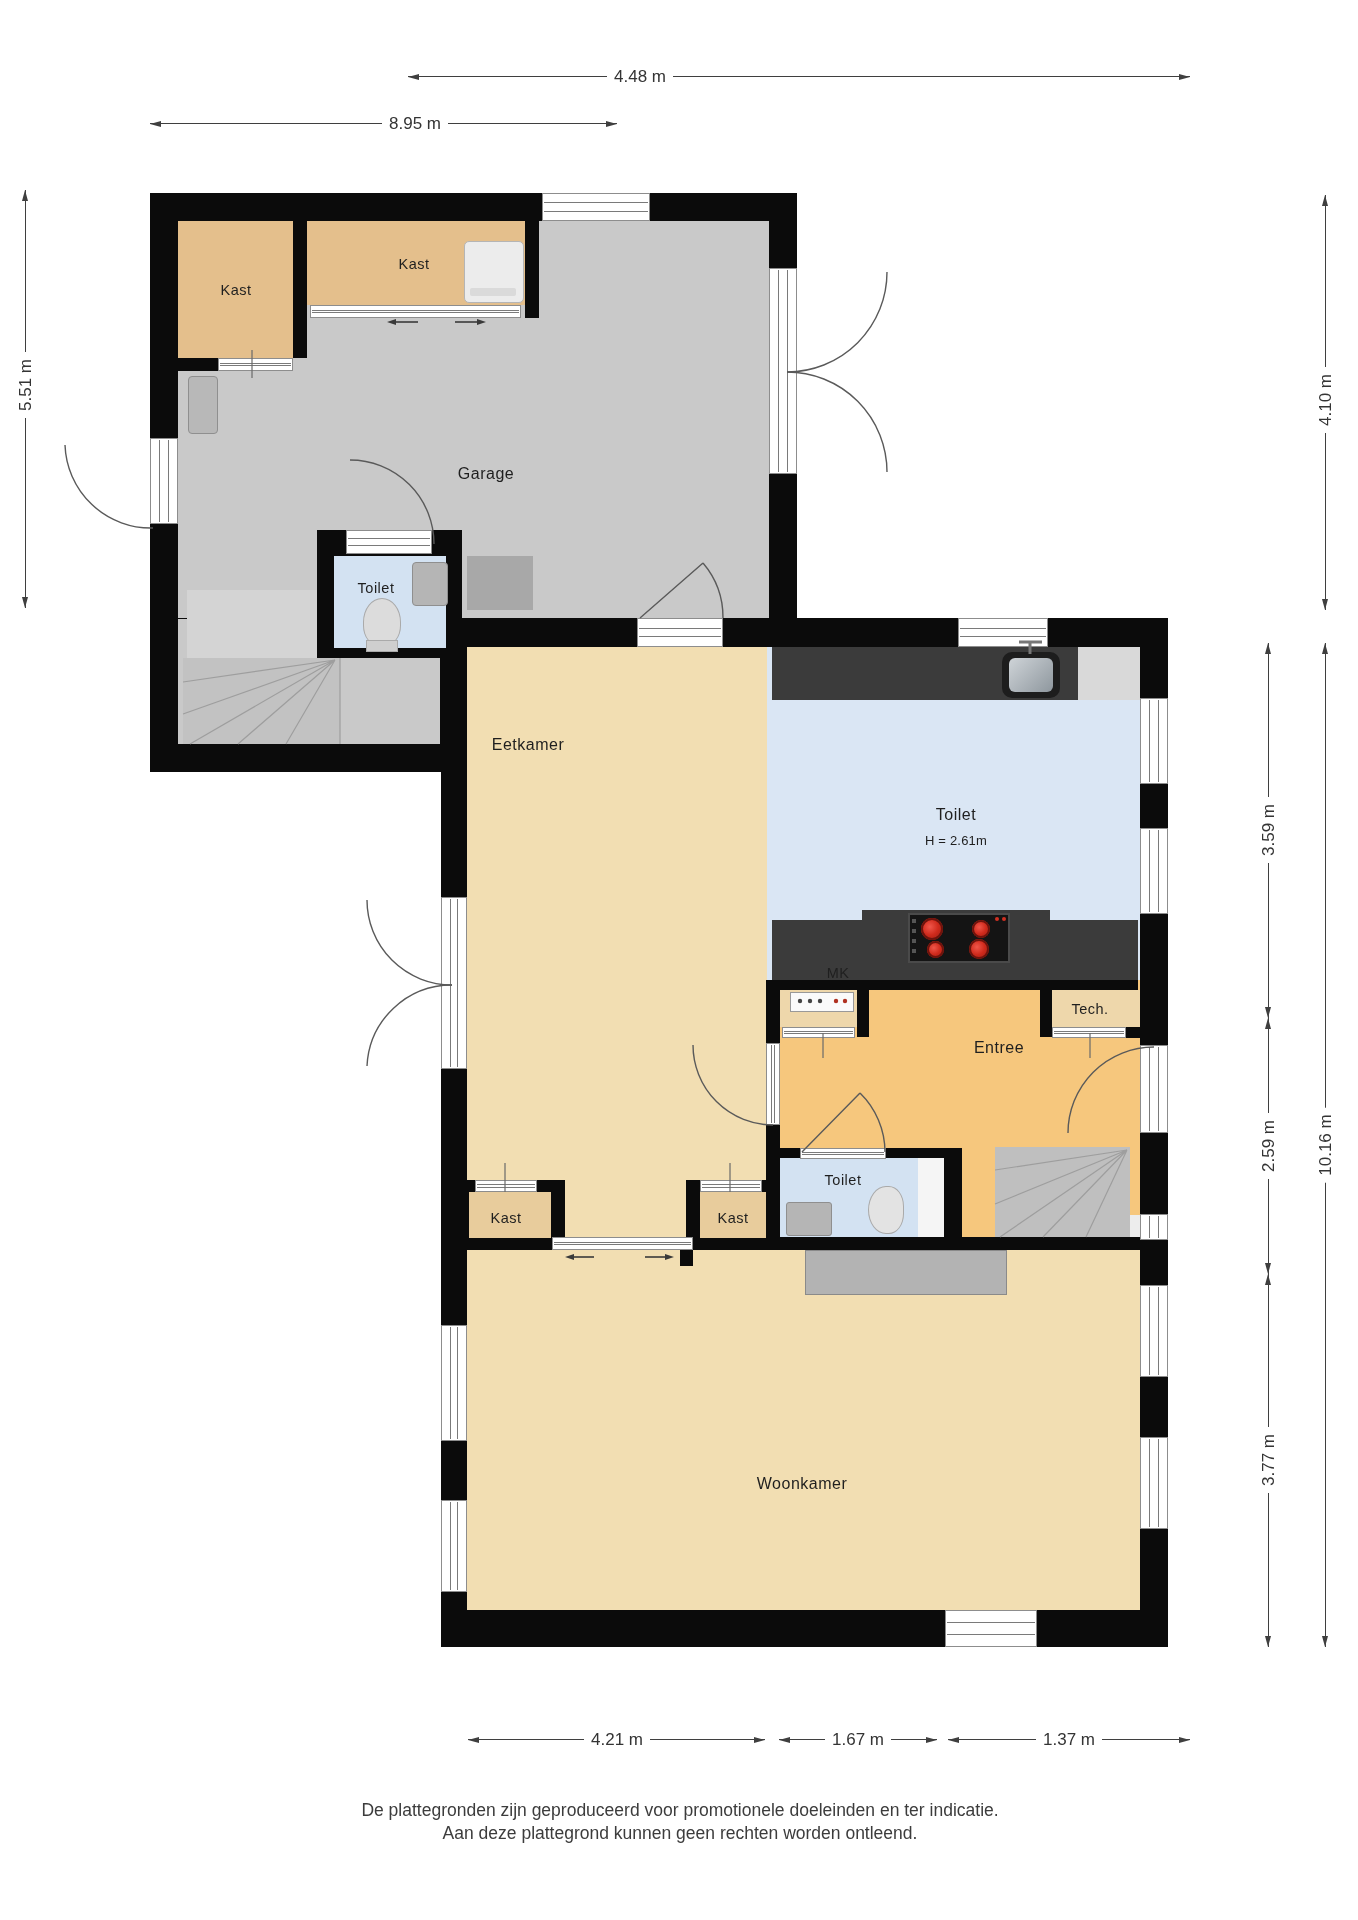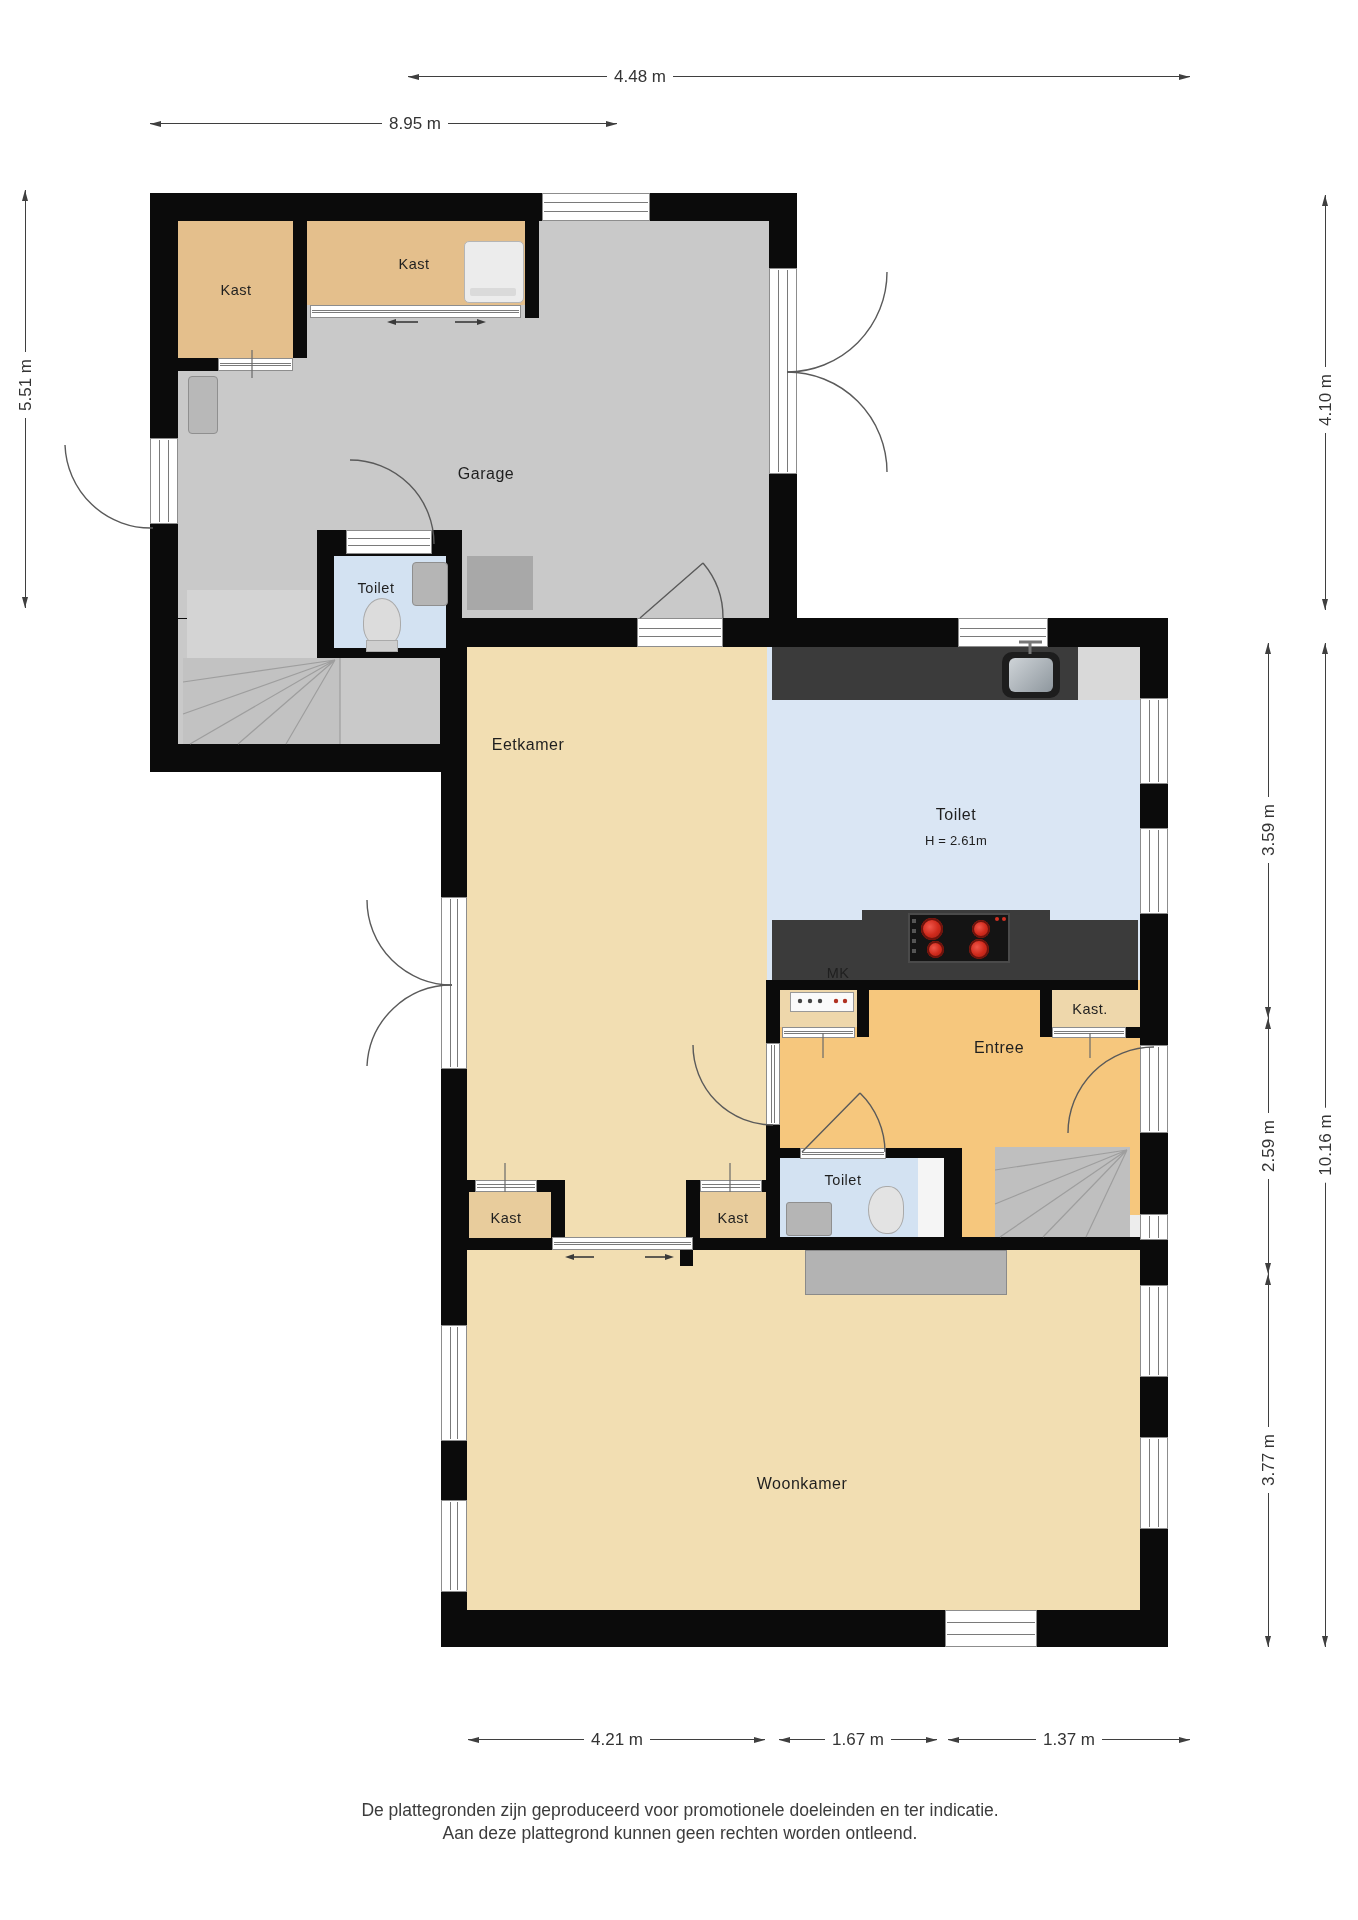--- a/index.html
+++ b/index.html
@@ -189,21 +189,21 @@
   </svg>
 
   <span class="lbl" style="left:486px;top:474px">Garage</span>
   <span class="lbl sm" style="left:236px;top:290px">Kast</span>
   <span class="lbl sm" style="left:414px;top:264px">Kast</span>
   <span class="lbl sm" style="left:376px;top:588px">Toilet</span>
   <span class="lbl" style="left:528px;top:745px">Eetkamer</span>
   <span class="lbl" style="left:956px;top:815px">Toilet</span>
   <span class="lbl xs" style="left:956px;top:840px">H = 2.61m</span>
   <span class="lbl sm" style="left:838px;top:973px">MK</span>
-  <span class="lbl sm" style="left:1090px;top:1009px">Kast.</span>
+  <span class="lbl sm" style="left:1090px;top:1009px">Tech.</span>
   <span class="lbl" style="left:999px;top:1048px">Entree</span>
   <span class="lbl sm" style="left:843px;top:1180px">Toilet</span>
   <span class="lbl sm" style="left:506px;top:1218px">Kast</span>
   <span class="lbl sm" style="left:733px;top:1218px">Kast</span>
   <span class="lbl" style="left:802px;top:1484px">Woonkamer</span>
 
   <div class="dimline h" style="left:408px;top:76px;width:782px"></div>
   <div class="ah l" style="left:408px;top:73.5px"></div>
   <div class="ah r" style="left:1179px;top:73.5px"></div>
   <span class="dimlbl" style="left:640px;top:77px">4.48 m</span>

